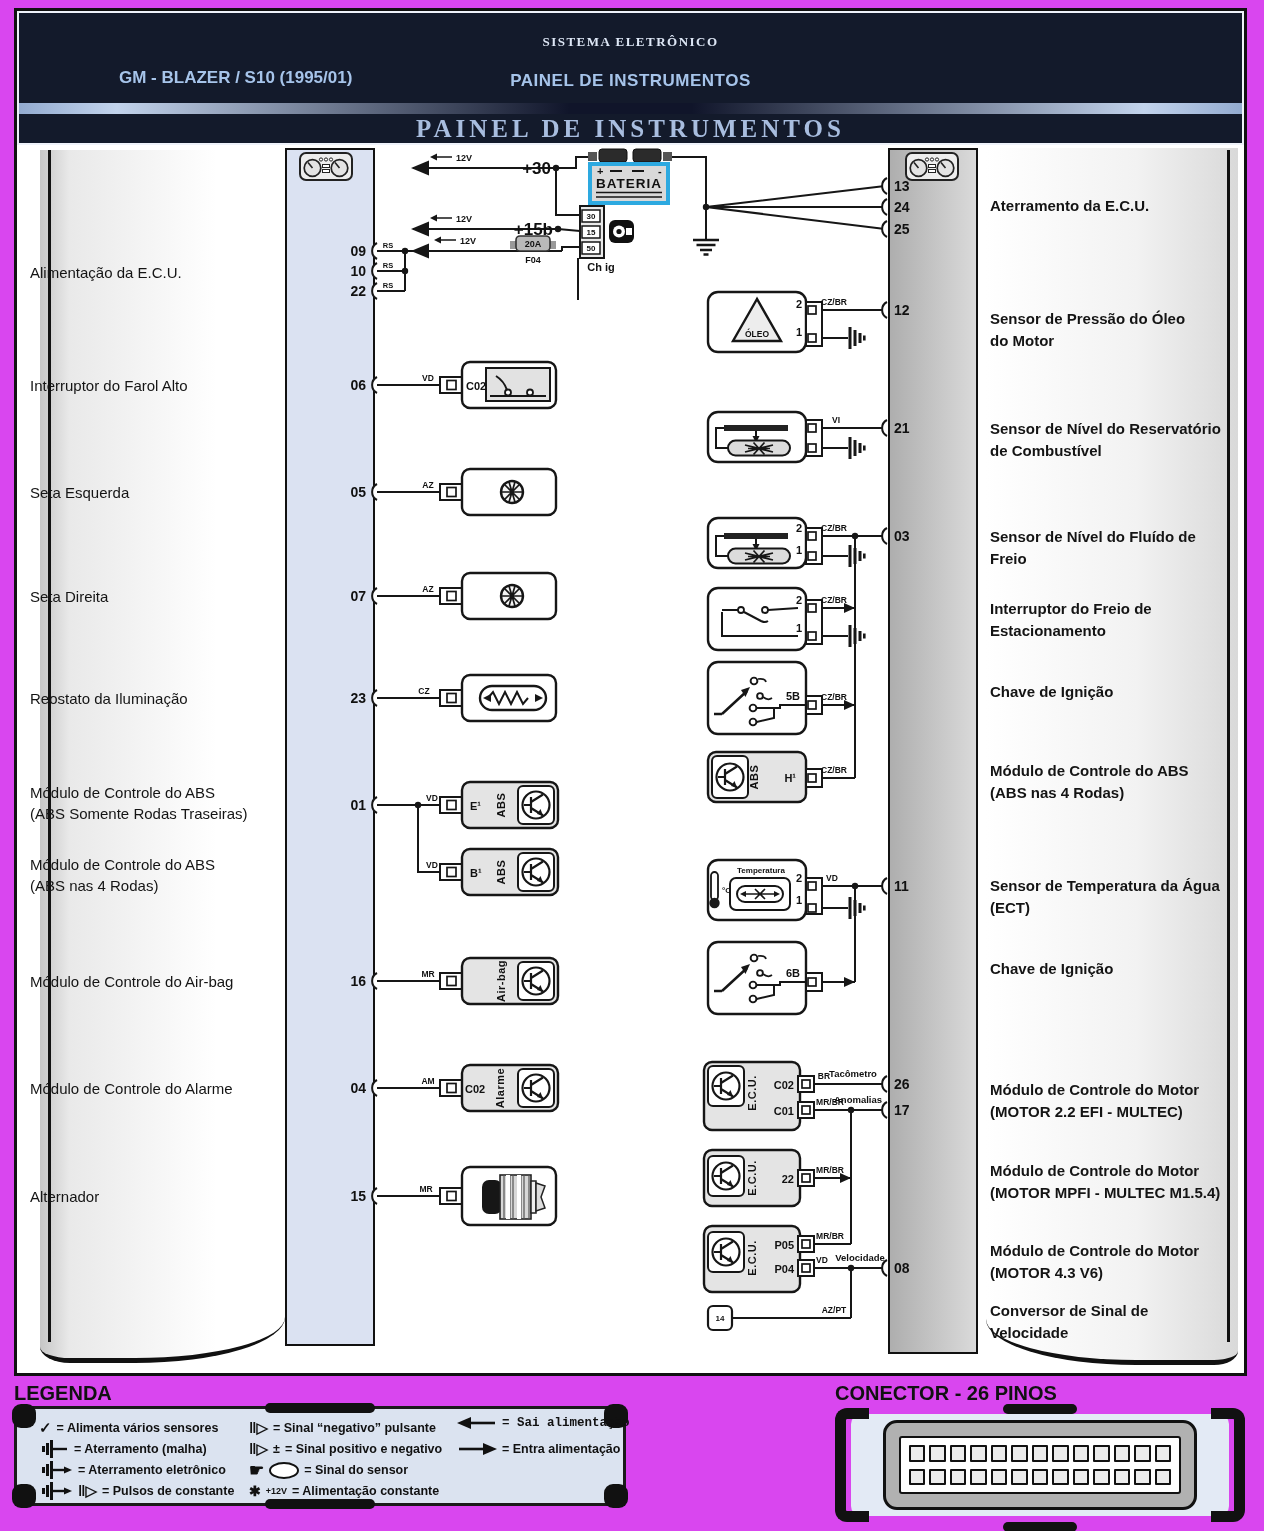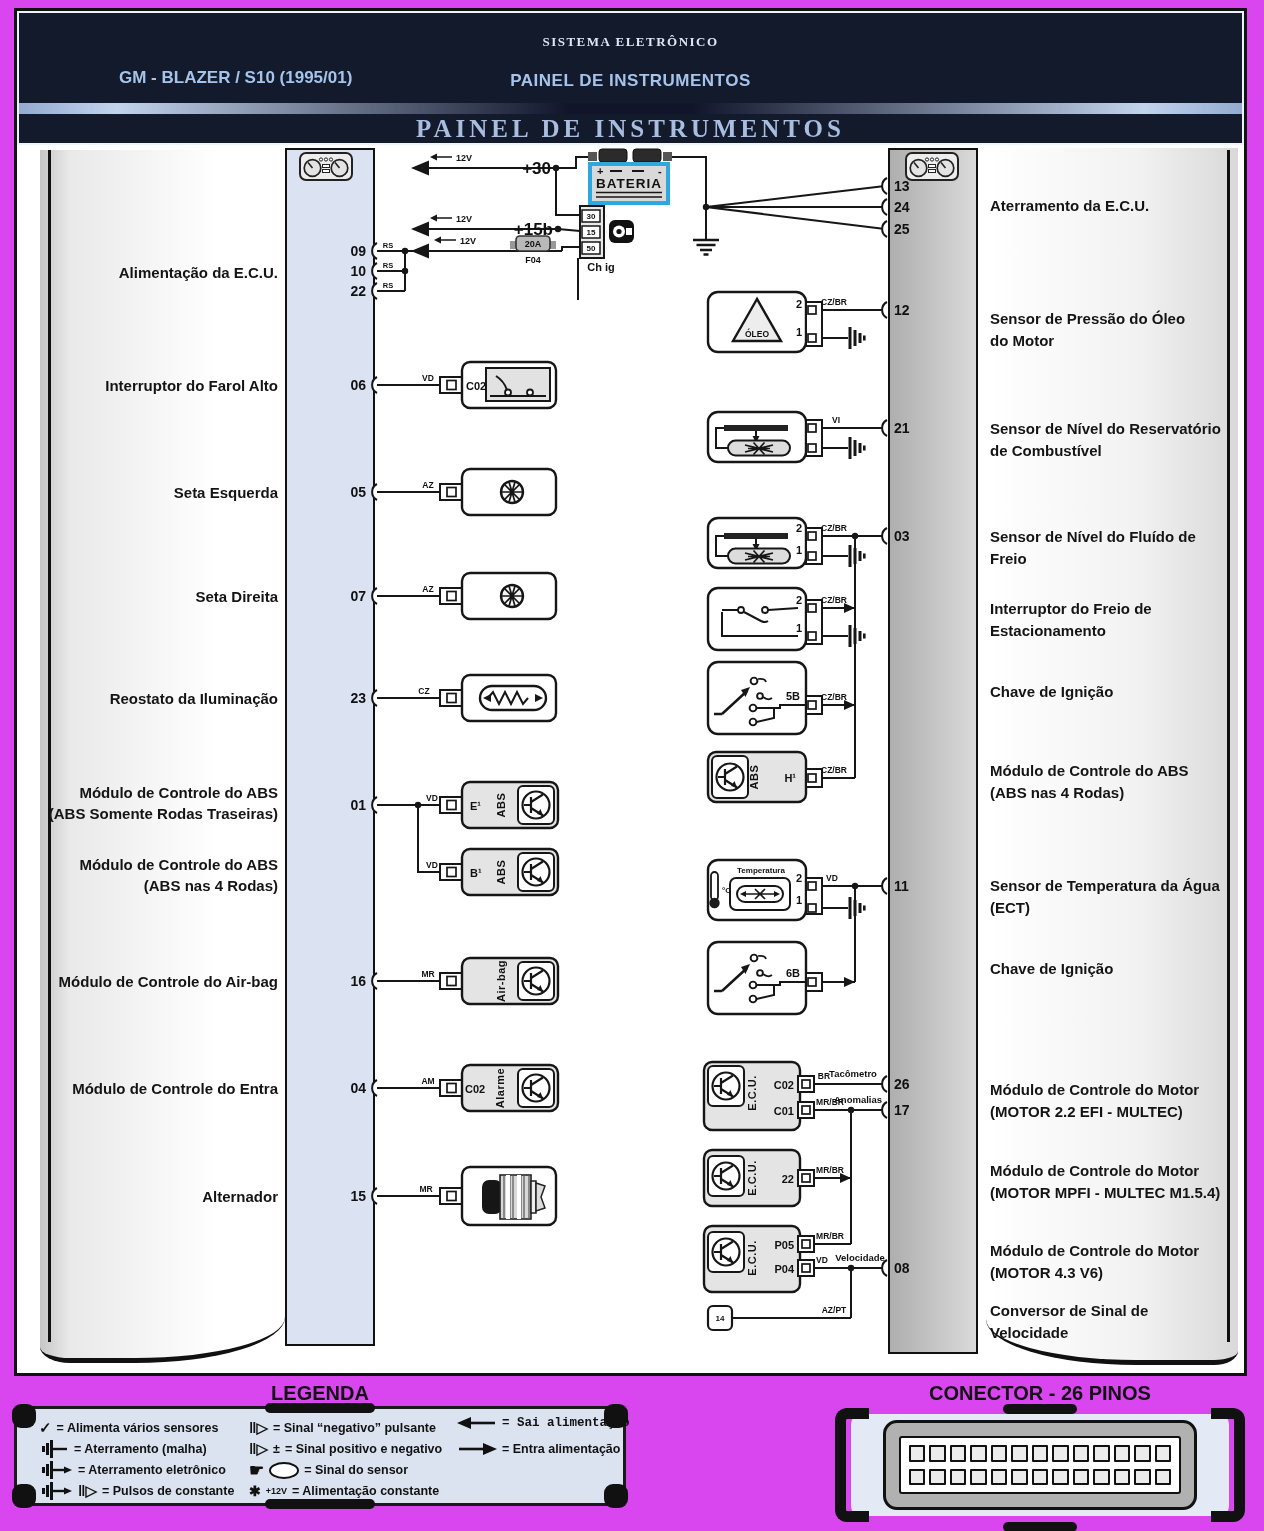--- a/index.html
+++ b/index.html
@@ -13,41 +13,41 @@
   .gradbar{position:absolute;left:0;top:90px;width:100%;height:11px;background:linear-gradient(90deg,#93abd0 0%,#c2d3ec 8%,#10152a 45%,#10152a 55%,#c2d3ec 92%,#93abd0 100%);}
   .titlebar{position:absolute;left:0;top:101px;width:100%;height:29px;background:#131a2b;text-align:center;}
   .titlebar span{font-family:"Liberation Serif",serif;font-weight:bold;font-size:25px;letter-spacing:4px;color:#a8bddf;line-height:29px;}
   .lpanel{position:absolute;left:40px;top:150px;width:245px;height:1208px;background:linear-gradient(90deg,#c6c6c6 0%,#e9e9e9 12%,#ffffff 72%);border-bottom:5px solid #111;border-bottom-left-radius:30px 16px;border-bottom-right-radius:150px 46px;}
   .lpanel-line{position:absolute;left:48px;top:150px;width:3px;height:1192px;background:#111;}
   .lbus{position:absolute;left:285px;top:148px;width:90px;height:1198px;background:#dbe2f2;border:2px solid #111;box-sizing:border-box;}
   .rbus{position:absolute;left:888px;top:148px;width:90px;height:1206px;background:linear-gradient(90deg,#aeaeae,#dadada);border:2px solid #111;box-sizing:border-box;}
   .rpanel{position:absolute;left:986px;top:148px;width:252px;height:1212px;background:linear-gradient(90deg,#ffffff 0%,#f2f2f2 60%,#d9d9d9 100%);border-bottom:5px solid #111;border-bottom-left-radius:150px 46px;border-bottom-right-radius:24px 14px;}
   .rpanel-line{position:absolute;left:1227px;top:150px;width:3px;height:1192px;background:#111;}
   .wiring{position:absolute;left:0;top:0;pointer-events:none;}
-  .llabel{position:absolute;left:30px;width:248px;text-align:right;font-weight:bold;font-size:15px;line-height:21px;color:#141414;}
+  .llabel{position:absolute;left:30px;width:248px;font-weight:normal;font-size:15px;line-height:21px;color:#141414;}
   .rlabel{position:absolute;left:990px;width:246px;text-align:left;font-weight:bold;font-size:15px;line-height:22px;color:#141414;}
   .l2{display:block;}
   
   .wiring text{font-family:"Liberation Sans",sans-serif;fill:#111;font-weight:bold;}
   .pin{font-size:14px;}
   .wl{font-size:8.5px;}
   .rs{font-size:7.5px;}
   .big{font-size:17px;}
   .s12{font-size:9px;}
   .pnum{font-size:8px;}
   .clabel{font-size:11px;}
   .vtext{font-size:11px;letter-spacing:0.5px;}
   .sig{font-size:9.5px;}
   .tiny{font-size:8.5px;}
   .bat{font-family:"Liberation Serif",serif;font-size:13.5px;letter-spacing:1px;}
   .w{stroke:#161616;stroke-width:2;fill:none;}
   .parc{fill:#fff;stroke:#161616;stroke-width:2;}
   .jd{fill:#161616;}
   
-  .legend-title,.conn-title{position:absolute;top:1382px;text-align:center;font-weight:bold;font-size:20px;color:#111;}
+  .legend-title,.conn-title{position:absolute;top:1382px;font-weight:bold;font-size:20px;color:#111;}
   .legend-title{left:14px;width:612px;}
   .conn-title{left:835px;width:410px;}
   .legend-box{position:absolute;left:14px;top:1406px;width:612px;height:100px;background:#dbe3f0;border:3px solid #1a1a1a;border-radius:12px;box-sizing:border-box;}
   .lg-corner{position:absolute;width:24px;height:24px;background:#111;border-radius:9px;}
   .lg-tab{position:absolute;width:110px;height:10px;background:#111;border-radius:5px;left:50%;transform:translateX(-50%);}
   .lg-row{position:absolute;display:flex;align-items:center;gap:5px;white-space:nowrap;font-weight:bold;font-size:12.5px;color:#111;height:18px;}
   .lg-glyph{font-size:15px;line-height:14px;}
   .lg-hand{font-size:17px;}
   .lg-star{font-size:14px;}
   .lg-sub{font-size:9px;}
@@ -519,21 +519,21 @@
   </svg>
 
   <div class="llabel" style="top:262px"><span>Alimentação da E.C.U.</span><span class="l2"></span></div>
   <div class="llabel" style="top:375px"><span>Interruptor do Farol Alto</span><span class="l2"></span></div>
   <div class="llabel" style="top:482px"><span>Seta Esquerda</span><span class="l2"></span></div>
   <div class="llabel" style="top:586px"><span>Seta Direita</span><span class="l2"></span></div>
   <div class="llabel" style="top:688px"><span>Reostato da Iluminação</span><span class="l2"></span></div>
   <div class="llabel" style="top:782px"><span>Módulo de Controle do ABS</span><span class="l2">(ABS Somente Rodas Traseiras)</span></div>
   <div class="llabel" style="top:854px"><span>Módulo de Controle do ABS</span><span class="l2">(ABS nas 4 Rodas)</span></div>
   <div class="llabel" style="top:971px"><span>Módulo de Controle do Air-bag</span><span class="l2"></span></div>
-  <div class="llabel" style="top:1078px"><span>Módulo de Controle do Entra</span><span class="l2"></span></div>
+  <div class="llabel" style="top:1078px"><span>Módulo de Controle do Alarme</span><span class="l2"></span></div>
   <div class="llabel" style="top:1186px"><span>Alternador</span><span class="l2"></span></div>
 
   <div class="rlabel" style="top:195px"><span>Aterramento da E.C.U.</span><span class="l2"></span></div>
   <div class="rlabel" style="top:418px"><span>Sensor de Nível do Reservatório</span><span class="l2">de Combustível</span></div>
   <div class="rlabel" style="top:308px"><span>Sensor de Pressão do Óleo</span><span class="l2">do Motor</span></div>
   <div class="rlabel" style="top:526px"><span>Sensor de Nível do Fluído de</span><span class="l2">Freio</span></div>
   <div class="rlabel" style="top:598px"><span>Interruptor do Freio de</span><span class="l2">Estacionamento</span></div>
   <div class="rlabel" style="top:681px"><span>Chave de Ignição</span><span class="l2"></span></div>
   <div class="rlabel" style="top:760px"><span>Módulo de Controle do ABS</span><span class="l2">(ABS nas 4 Rodas)</span></div>
   <div class="rlabel" style="top:875px"><span>Sensor de Temperatura da Água</span><span class="l2">(ECT)</span></div>

